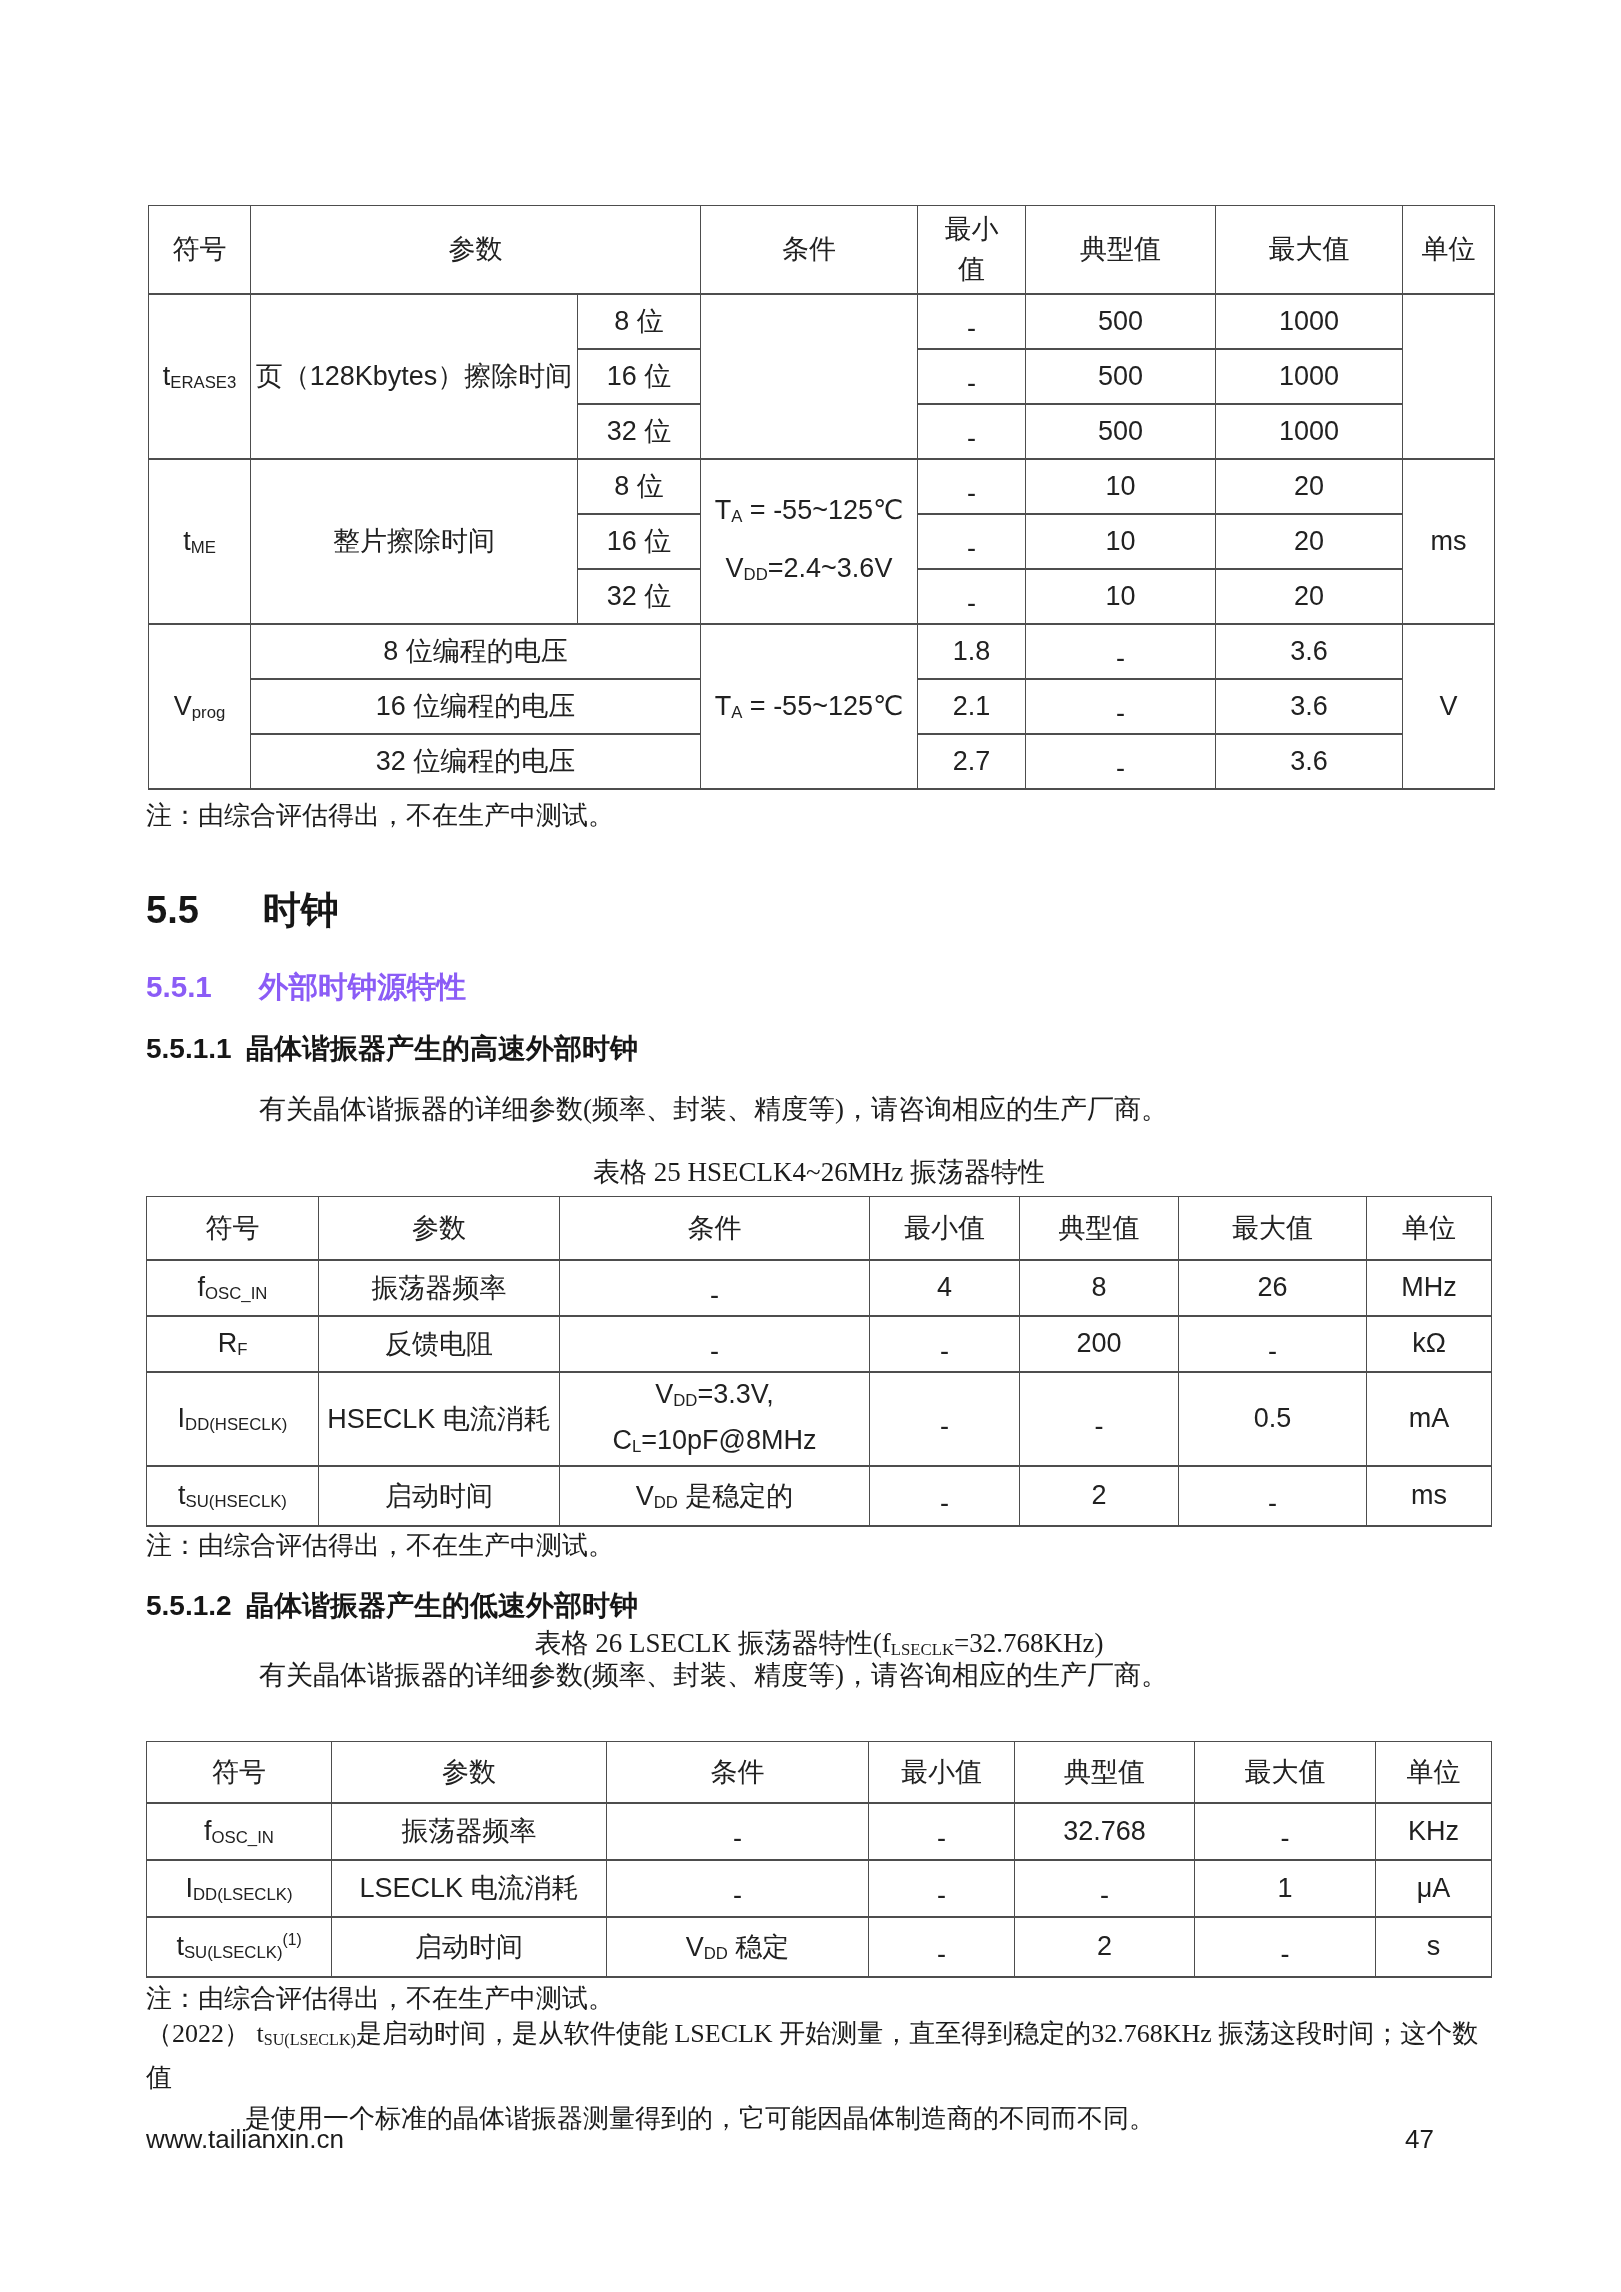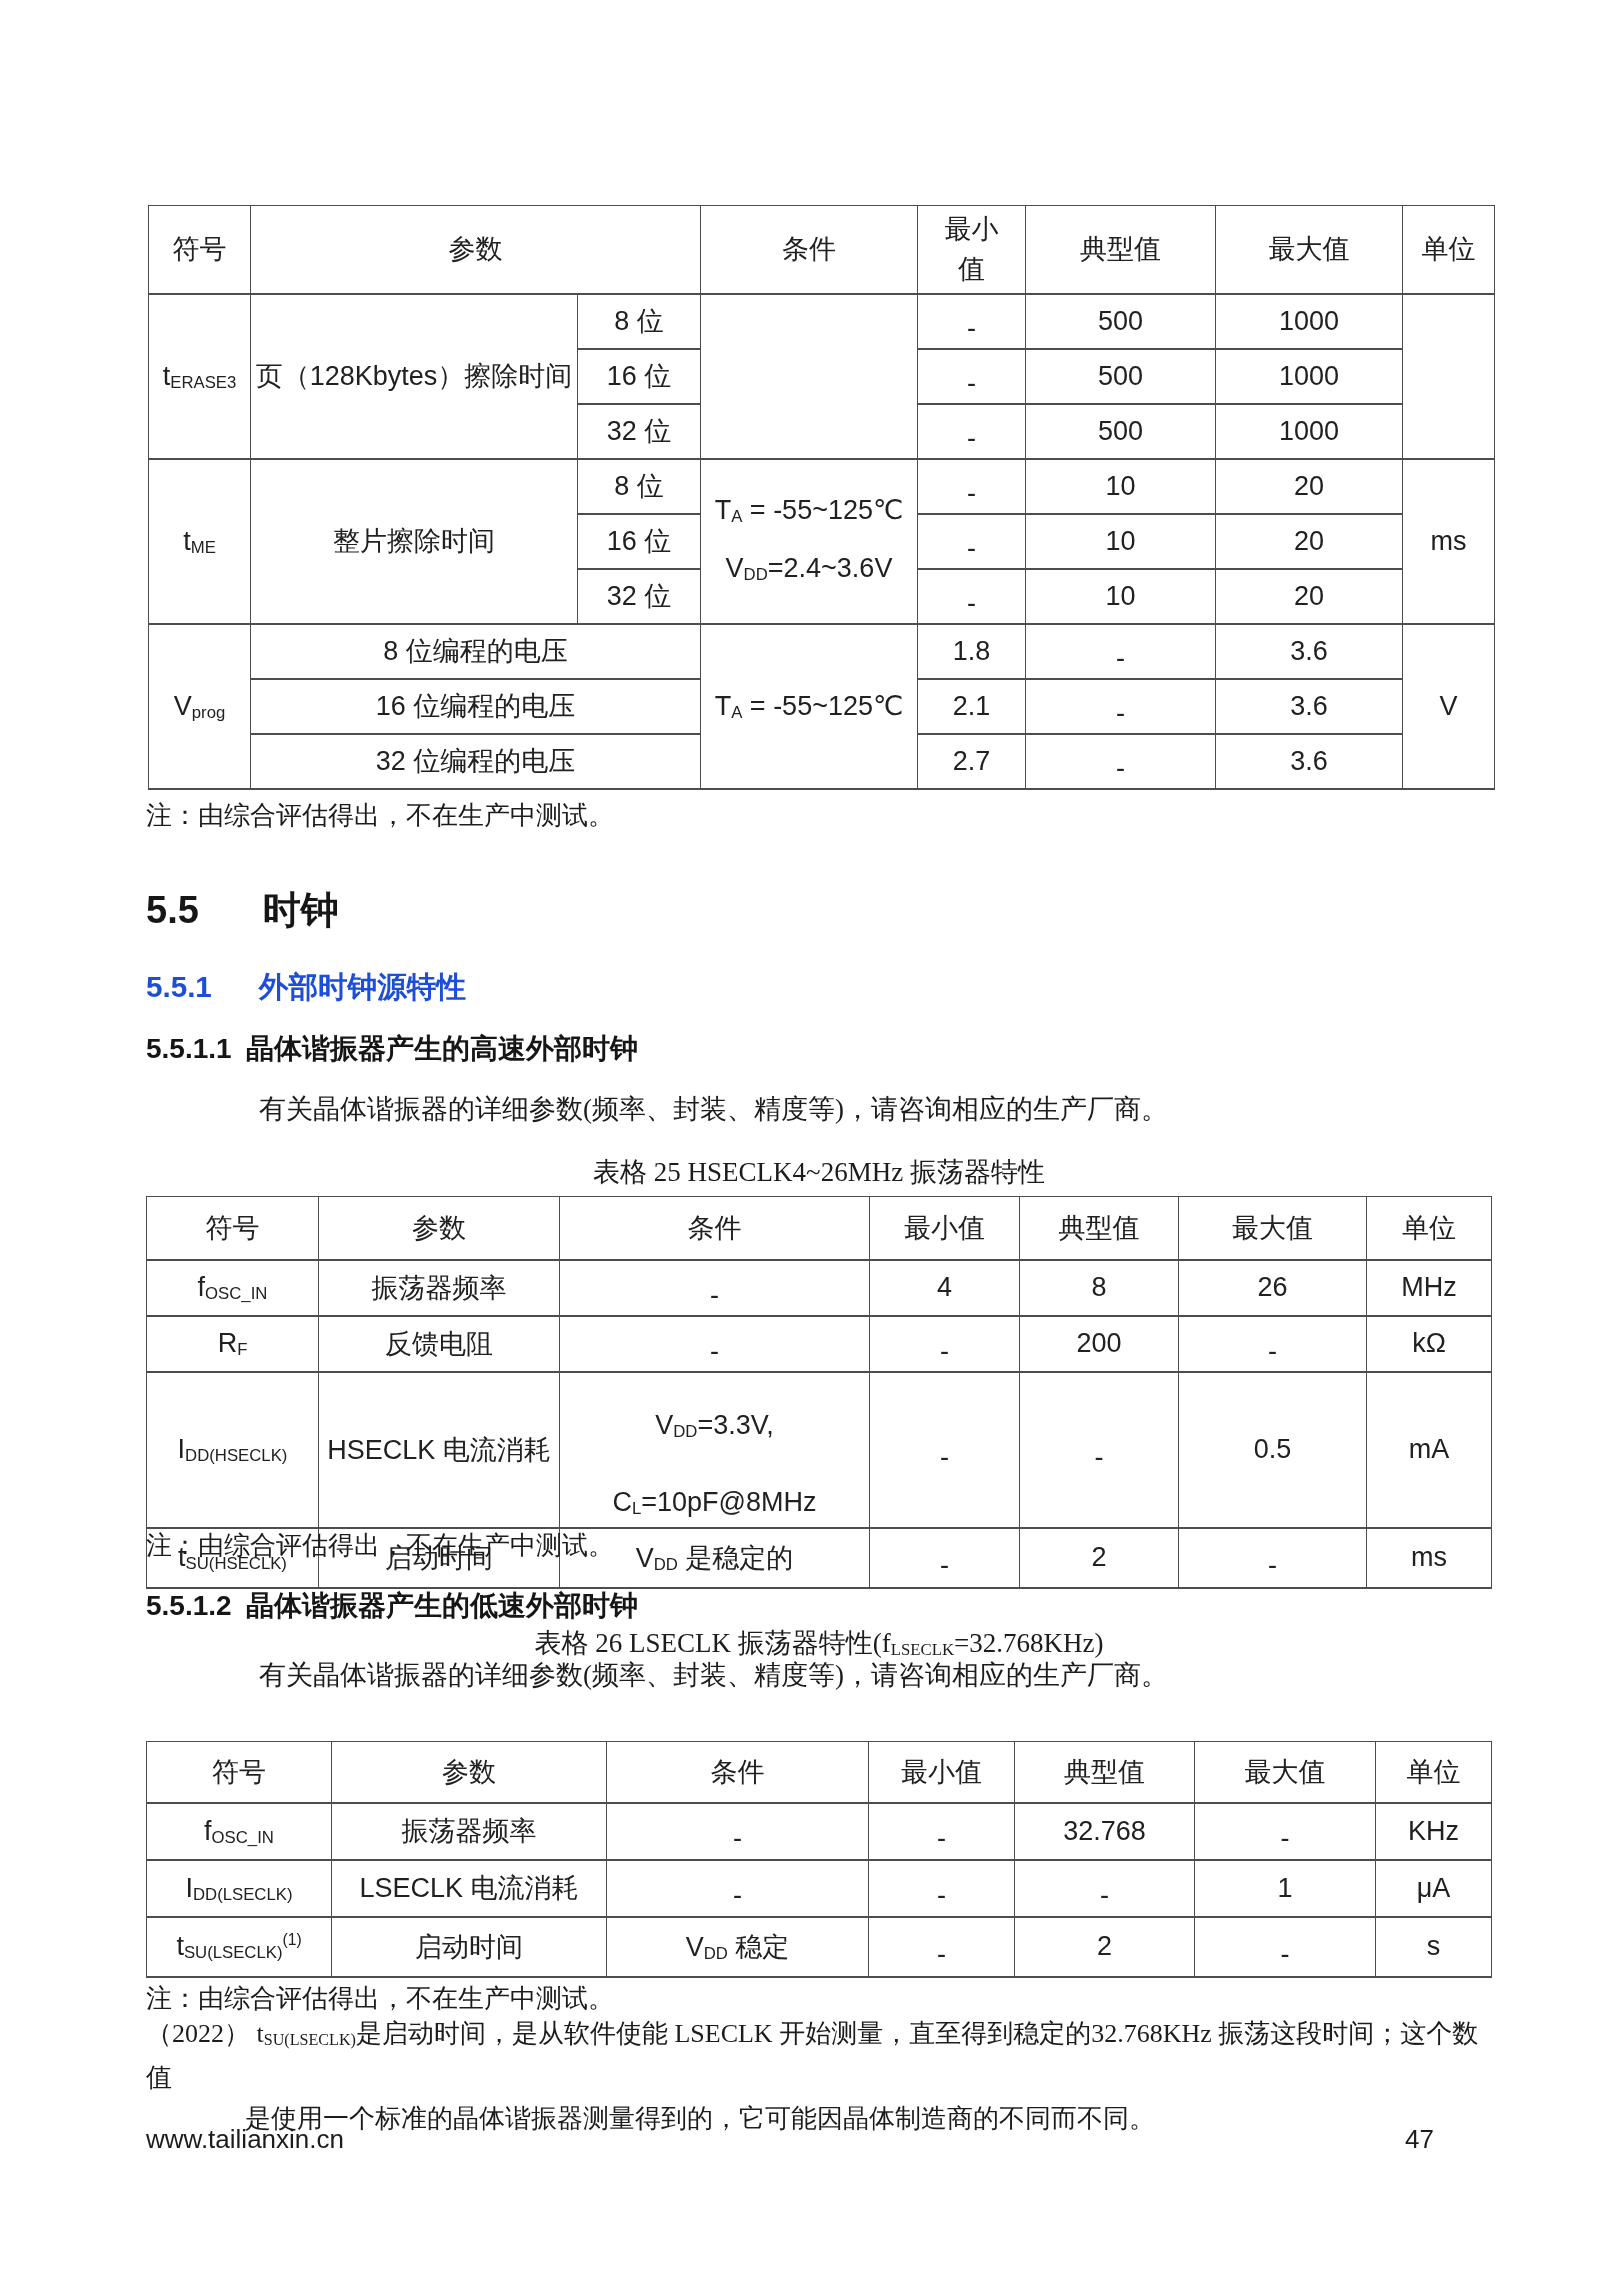--- a/index.html
+++ b/index.html
@@ -18,21 +18,21 @@
     text-align:center; vertical-align:middle;
     font-size:27px; font-weight:400; padding:0; color:#212121;
     overflow:hidden;
   }
   .tbl thead th { border-top:0.9px solid #4d4d4d; }
   sub.ds { font-size:0.62em; vertical-align:baseline; position:relative; top:0.18em; letter-spacing:0; }
   sup.ds { font-size:0.58em; vertical-align:super; }
   .dash { position:relative; top:0.28em; }
   .wrap2 { display:inline-block; width:57px; line-height:1.5; }
   .lines div { line-height:54px; }
-  .lines-sm div { line-height:43px;margin-top:31px; }
+  .lines-sm div { line-height:43px; }
 
   
   .t1 .c1{width:102px}.t1 .c2{width:327px}.t1 .c3{width:123px}.t1 .c4{width:217px}
   .t1 .c5{width:108px}.t1 .c6{width:190px}.t1 .c7{width:187px}.t1 .c8{width:92px}
   .t1 thead tr{height:88px}
   .t1 tbody tr{height:55px}
 
   
   .t25 .c1{width:172px}.t25 .c2{width:241px}.t25 .c3{width:310px}.t25 .c4{width:150px}
   .t25 .c5{width:159px}.t25 .c6{width:188px}.t25 .c7{width:125px}
@@ -45,21 +45,21 @@
   .t26 thead tr{height:61px}
   .t26 .r1{height:57px}.t26 .r2{height:57px}.t26 .r3{height:60px}
 
   
   .note { font-family:"Liberation Serif","DejaVu Serif",serif; font-size:26px; color:#1c1c1c; }
   .para { font-family:"Liberation Serif","DejaVu Serif",serif; font-size:27px; color:#1c1c1c; }
   .caption { font-family:Liberation Serif, serif; font-size:27px; color:#1c1c1c;
              width:1346px; text-align:center; }
   .h1 { font-size:38px; font-weight:700; color:#161616; }
   .h1 .gap { margin-left:64px; }
-  .h2 { font-size:29.6px; font-weight:700; color:#1d4ed8; }
+  .h2 { font-size:29.6px; font-weight:700; color:#8b5cf6; }
   .h2 .gap { margin-left:47px; }
   .h3 { font-size:28px; font-weight:700; color:#161616; }
   .h3 .gap { margin-left:14.3px;margin-top:27px; }
   .footnote { font-family:"Liberation Serif","DejaVu Serif",serif; font-size:26px; color:#1c1c1c;
               line-height:41px; width:1352px; }
   .footnote .l2 { padding-left:99px; }
   .footer-text { font-size:26px; color:#1c1c1c; }
 </style>
 </head>
 <body>

